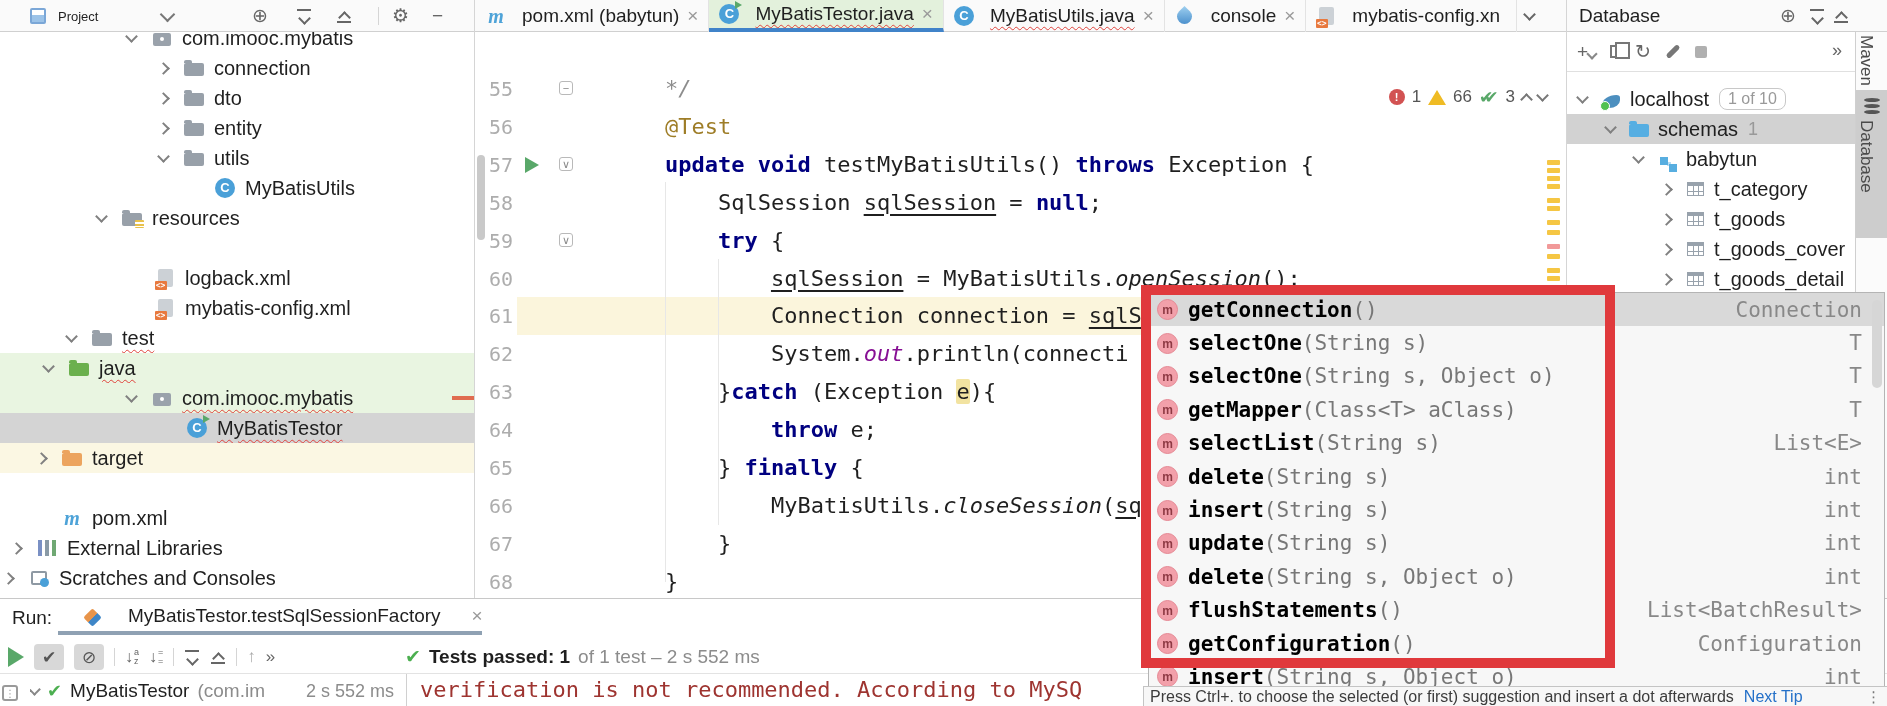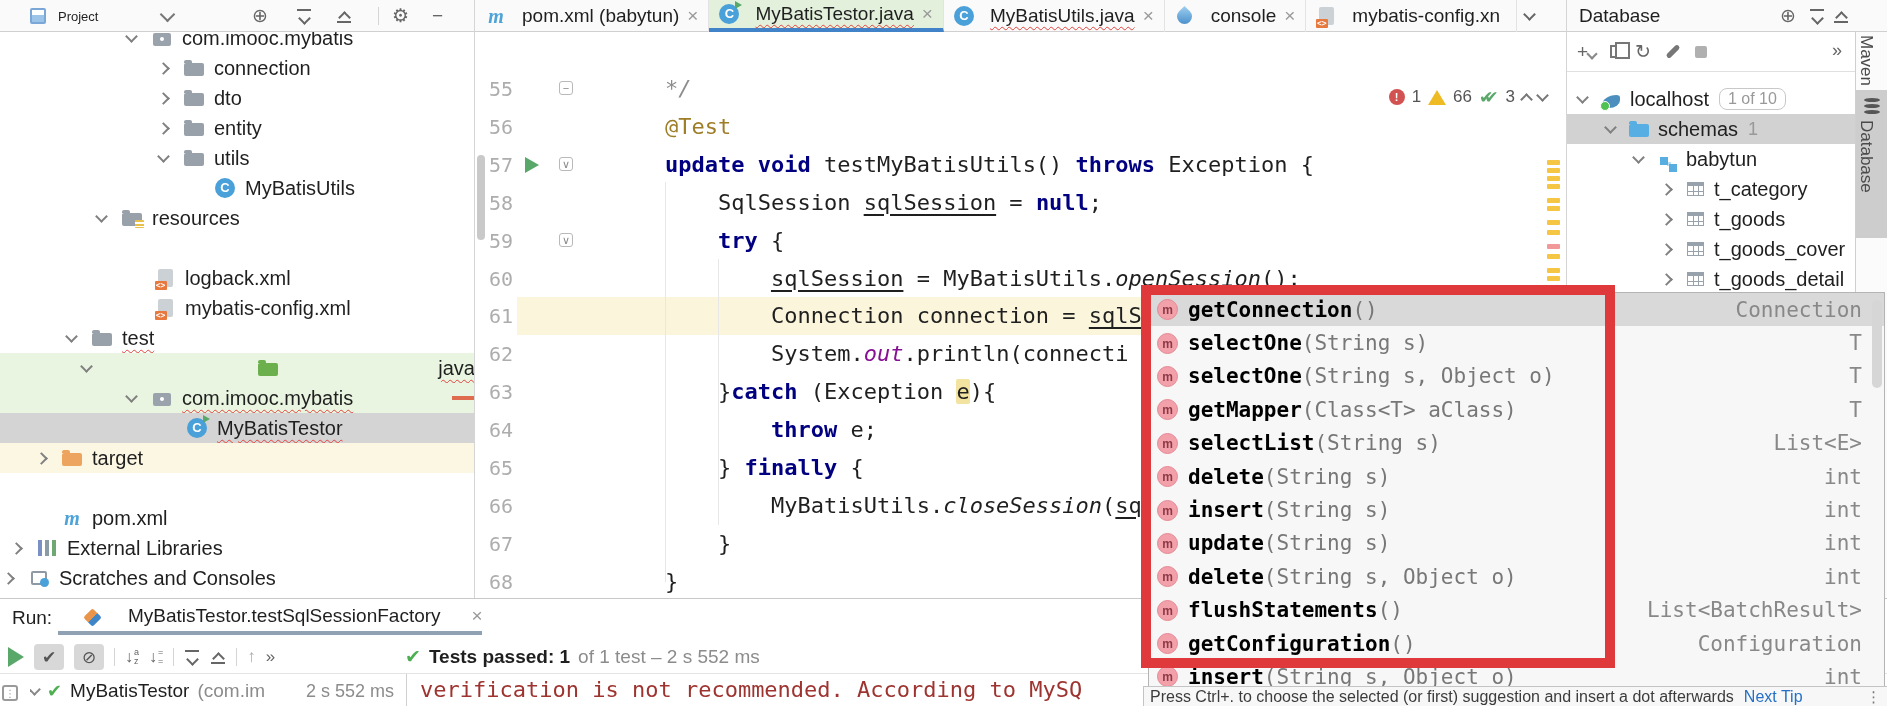--- a/index.html
+++ b/index.html
@@ -366,21 +366,21 @@
       </div>
       <div class="trow" data-interactable="true" style="top: 291px; padding-left: 63px;">
         <span class="tchev" data-interactable="true">
           <i class="chev down" data-interactable="false" style="border-color: rgb(128, 128, 128);"></i>
         </span>
         <span class="ticon" data-interactable="false">
           <i class="ic fold" data-interactable="false"></i>
         </span>
         <span class="tlab sqg" data-interactable="false">test</span>
       </div>
-      <div class="trow green" data-interactable="true" style="top: 321px; padding-left: 78px; justify-content: space-between;">
+      <div class="trow green" data-interactable="true" style="top: 321px; padding-left: 40px;">
         <span class="tchev" data-interactable="true">
           <i class="chev down" data-interactable="false" style="border-color: rgb(128, 128, 128);"></i>
         </span>
         <span class="ticon" data-interactable="false">
           <i class="ic fold green" data-interactable="false"></i>
         </span>
         <span class="tlab sqg" data-interactable="false">java</span>
       </div>
       <div class="trow green" data-interactable="true" style="top: 351px; padding-left: 123px;">
         <span class="tchev" data-interactable="true">

